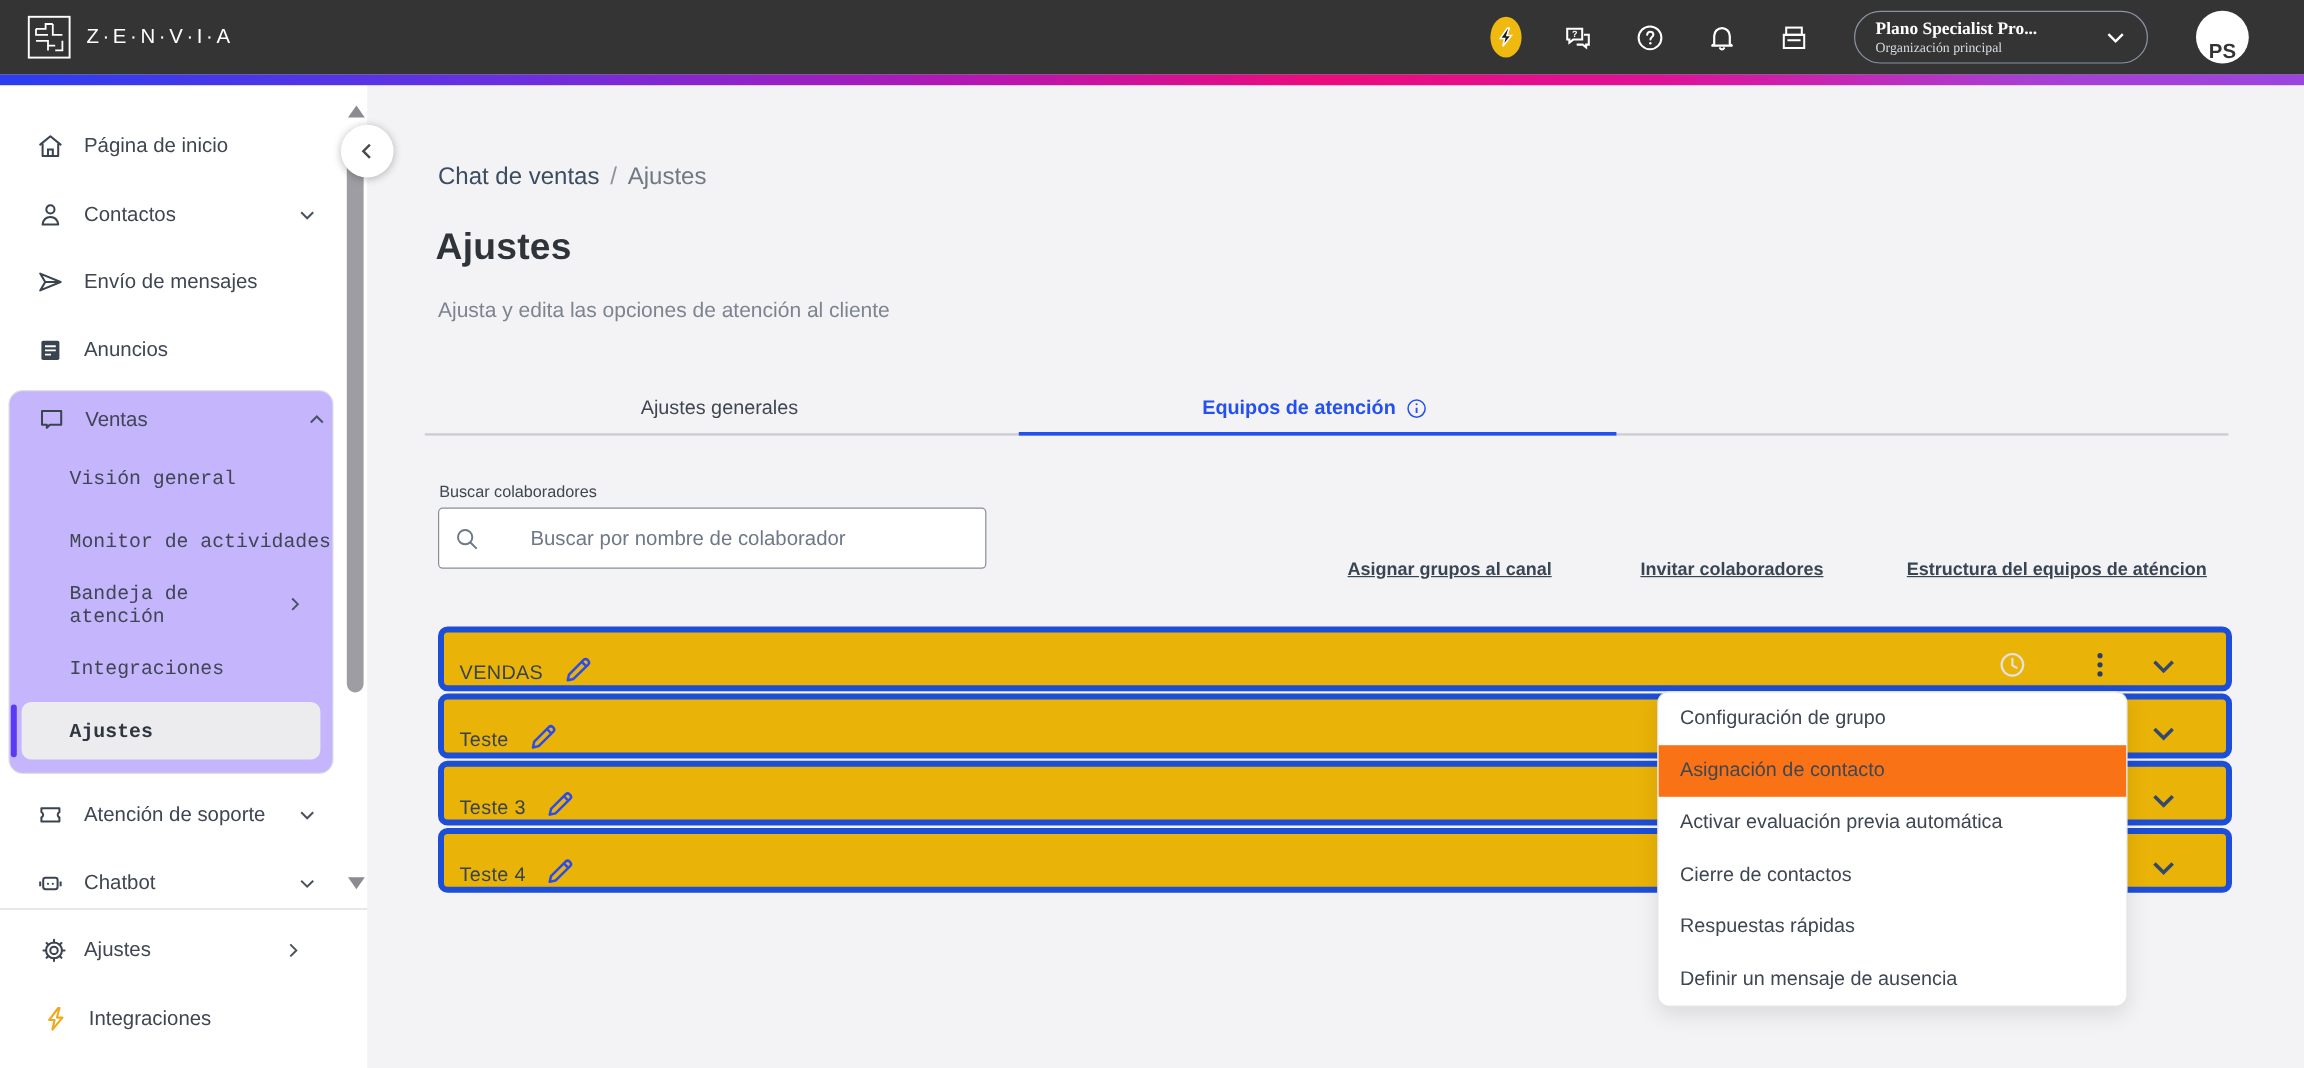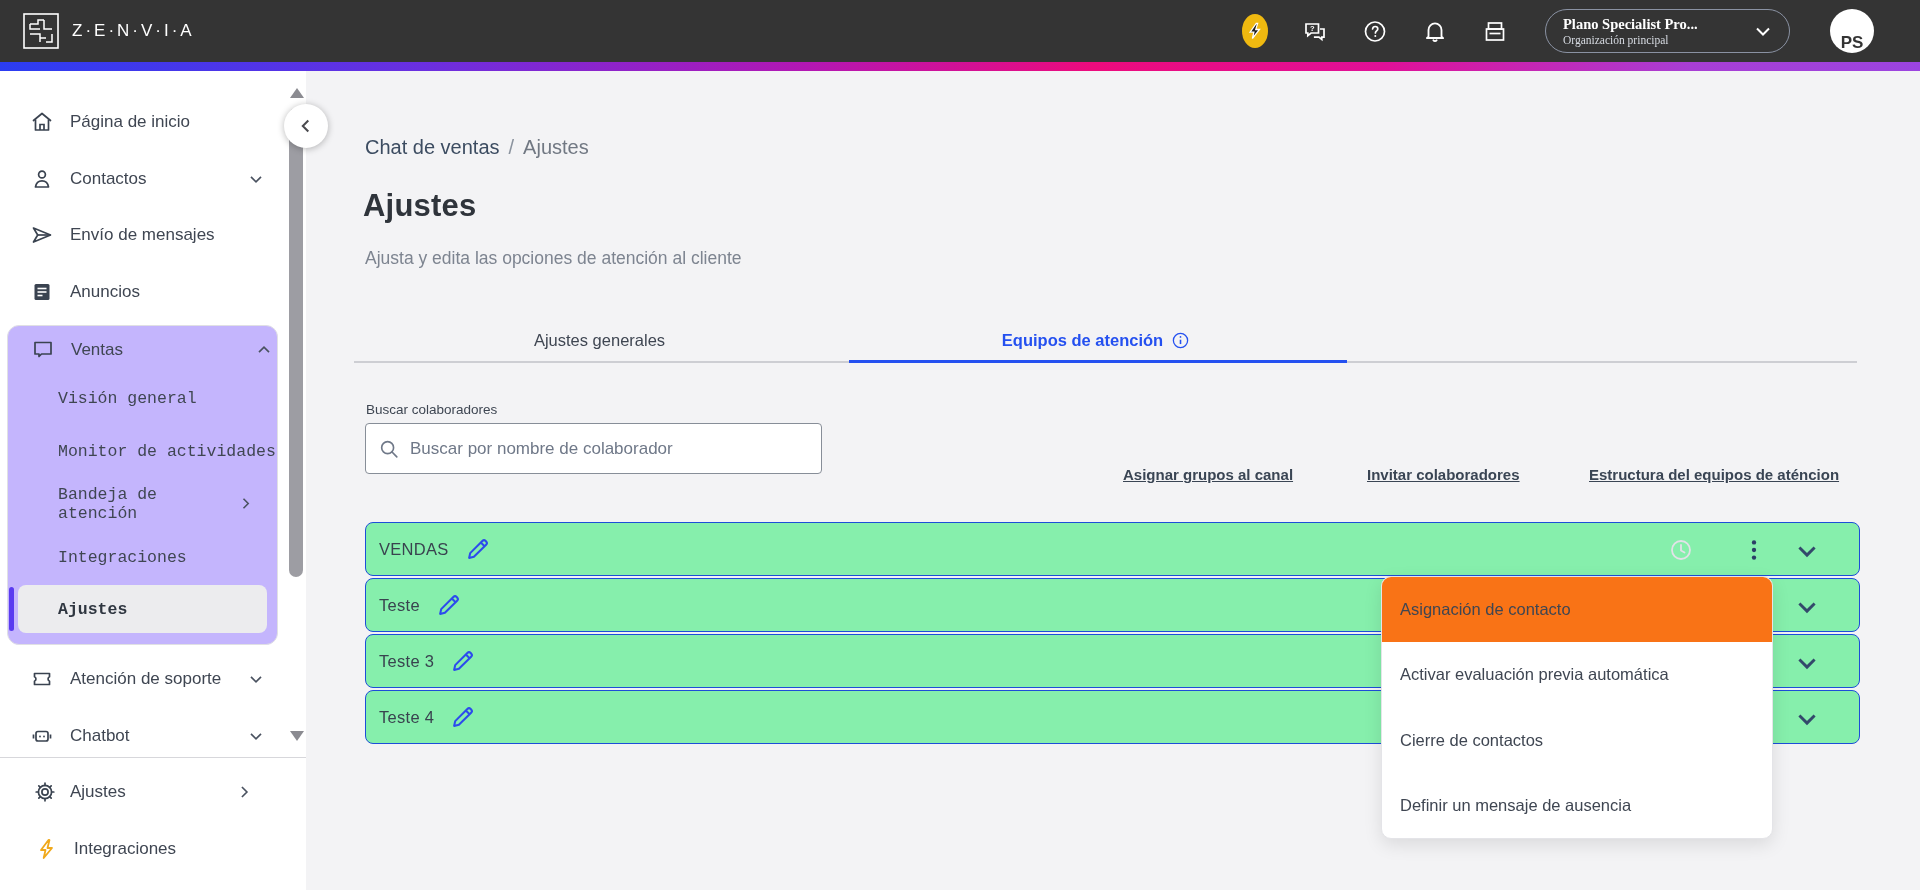--- a/index.html
+++ b/index.html
@@ -53,27 +53,27 @@
   .tabs-line { position:absolute; left:354px; top:361px; width:1503px; height:2px; background:#cdced3; }
   .tab { position:absolute; top:320px; height:41px; display:flex; align-items:center; justify-content:center; gap:8px; font-size:16.5px; cursor:pointer; }
   .tab-1 { left:354px; width:491px; color:#3f4652; font-weight:500; }
   .tab-2 { left:845px; width:502px; color:#2450f0; font-weight:700; }
   .tab-underline { position:absolute; left:849px; top:360px; width:498px; height:3px; background:#2450f0; }
   .tab-2 svg { stroke:#2450f0; fill:none; stroke-width:1.6; }
 
   .search-label { position:absolute; left:366px; top:402px; font-size:13.5px; color:#3e4652; }
   .search-box { position:absolute; left:365px; top:423px; width:457px; height:51px; background:#fff; border:1px solid #878e98; border-radius:4px; display:flex; align-items:center; padding:0 12px; gap:10px; }
   .search-box svg { stroke:#6f7888; fill:none; stroke-width:1.8; flex:0 0 22px; }
-  .search-box input { border:none; outline:none; flex:1; font-size:17px; color:#3f4652; font-family:inherit; background:transparent; }
+  .search-box input { border:none; outline:none; flex:1; font-size:17px; color:#3f4652; font-family:inherit; background:transparent;margin-left:32px; }
   .search-box input::placeholder { color:#6f7888; opacity:1; }
 
   .hlink { position:absolute; top:466px; font-size:15px; font-weight:700; color:#3a4554; text-decoration:underline; cursor:pointer; white-space:nowrap; }
   .hlink-1 { left:1123px; } .hlink-2 { left:1367px; } .hlink-3 { left:1589px; }
 
-  .team-row { position:absolute; left:365px; width:1495px; height:54px; background:#86efac; border:1px solid #1d4ed8; border-radius:8px; display:flex; align-items:center; padding-left:13px; z-index:2; }
+  .team-row { position:absolute; left:365px; width:1495px; height:54px; background:#eab308; border:5px solid #1d4ed8; border-radius:8px; display:flex; align-items:flex-end; padding-left:13px; z-index:2; }
   .row-1 { top:522px; } .row-2 { top:578px; } .row-3 { top:634px; } .row-4 { top:690px; }
   .team-name { font-size:16.5px; color:#39434f; font-weight:500; letter-spacing:.3px; }
   .pencil { margin-left:16px; width:26px; height:26px; cursor:pointer; }
   .pencil svg { stroke:#2c4bed; fill:none; stroke-width:1.9; }
   .row-chev { position:absolute; right:38px; top:14px; width:28px; height:26px; cursor:pointer; }
   .row-chev svg { stroke:#33496b; fill:none; stroke-width:2.5; }
   .row-clock { position:absolute; right:166px; top:15px; width:24px; height:24px; }
   .row-clock svg { stroke:#e2e2e8; fill:none; stroke-width:1.8; }
   .row-dots { position:absolute; right:92px; top:14px; width:26px; height:26px; cursor:pointer; display:flex; align-items:center; justify-content:center; }
 
@@ -394,27 +394,33 @@
         </svg>
     </span>
     <span class="row-chev">
       <svg viewBox="0 0 24 24">
           <polyline points="5.5,9 12,15.5 18.5,9"></polyline>
         </svg>
     </span>
   </div>
 
   <div class="ctx-menu">
+    <div class="ctx-item">
+      <span>Configuración de grupo</span>
+    </div>
     <div class="ctx-item hl">
       <span>Asignación de contacto</span>
     </div>
     <div class="ctx-item">
       <span>Activar evaluación previa automática</span>
     </div>
     <div class="ctx-item">
       <span>Cierre de contactos</span>
     </div>
     <div class="ctx-item">
+      <span>Respuestas rápidas</span>
+    </div>
+    <div class="ctx-item">
       <span>Definir un mensaje de ausencia</span>
     </div>
   </div>
 
 </div>
 
 </body></html>

